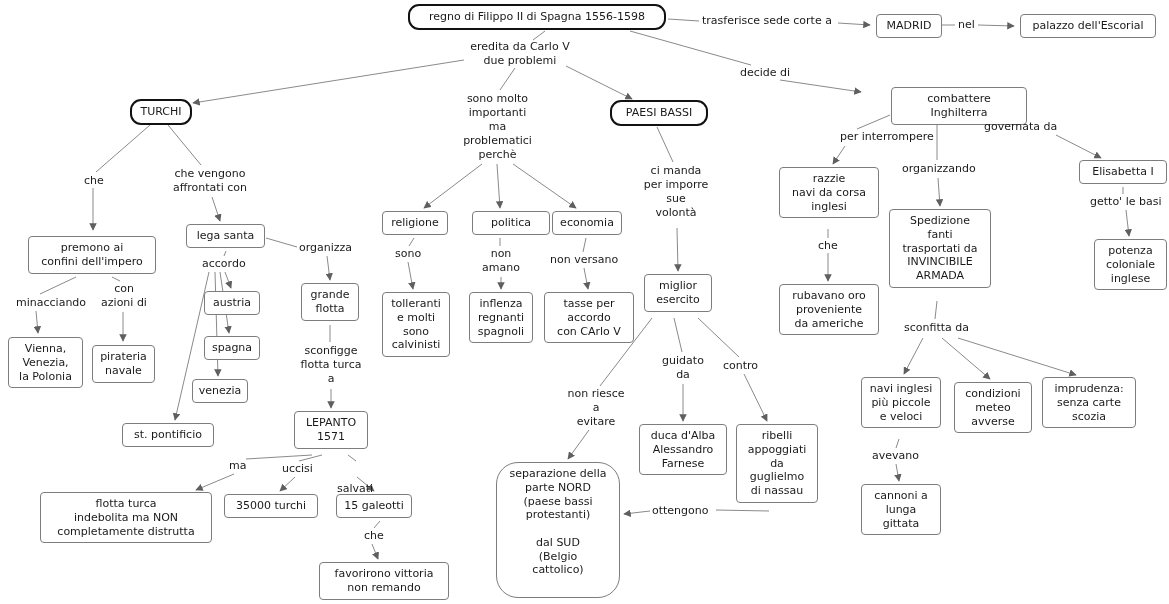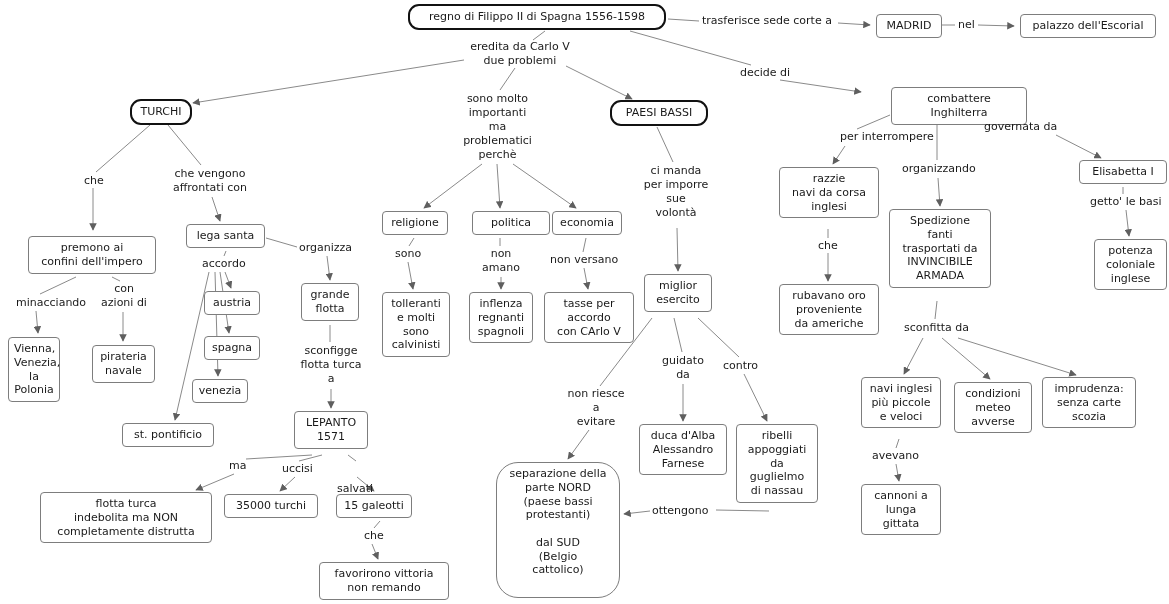--- a/index.html
+++ b/index.html
@@ -130,21 +130,21 @@
   <div class="lbl" style="left:167px;top:167px;width:86px;">che vengono
 affrontati con</div>
   <div class="node" style="left:28px;top:236px;width:128px;">premono ai
 confini dell'impero</div>
   <div class="node" style="left:186px;top:224px;width:79px;">lega santa</div>
   <div class="lbl" style="left:16px;top:296px;">minacciando</div>
   <div class="lbl" style="left:98px;top:282px;width:52px;">con
 azioni di</div>
   <div class="lbl" style="left:202px;top:257px;">accordo</div>
   <div class="lbl" style="left:299px;top:241px;">organizza</div>
-  <div class="node" style="left:8px;top:337px;width:52px;">Vienna,
+  <div class="node" style="left:8px;top:337px;width:75px;">Vienna,
 Venezia,
 la Polonia</div>
   <div class="node" style="left:92px;top:345px;width:63px;">pirateria
 navale</div>
   <div class="node" style="left:204px;top:291px;width:56px;">austria</div>
   <div class="node" style="left:204px;top:336px;width:56px;">spagna</div>
   <div class="node" style="left:192px;top:379px;width:56px;">venezia</div>
   <div class="node" style="left:122px;top:423px;width:92px;">st. pontificio</div>
   <div class="node" style="left:301px;top:283px;width:58px;">grande
 flotta</div>

